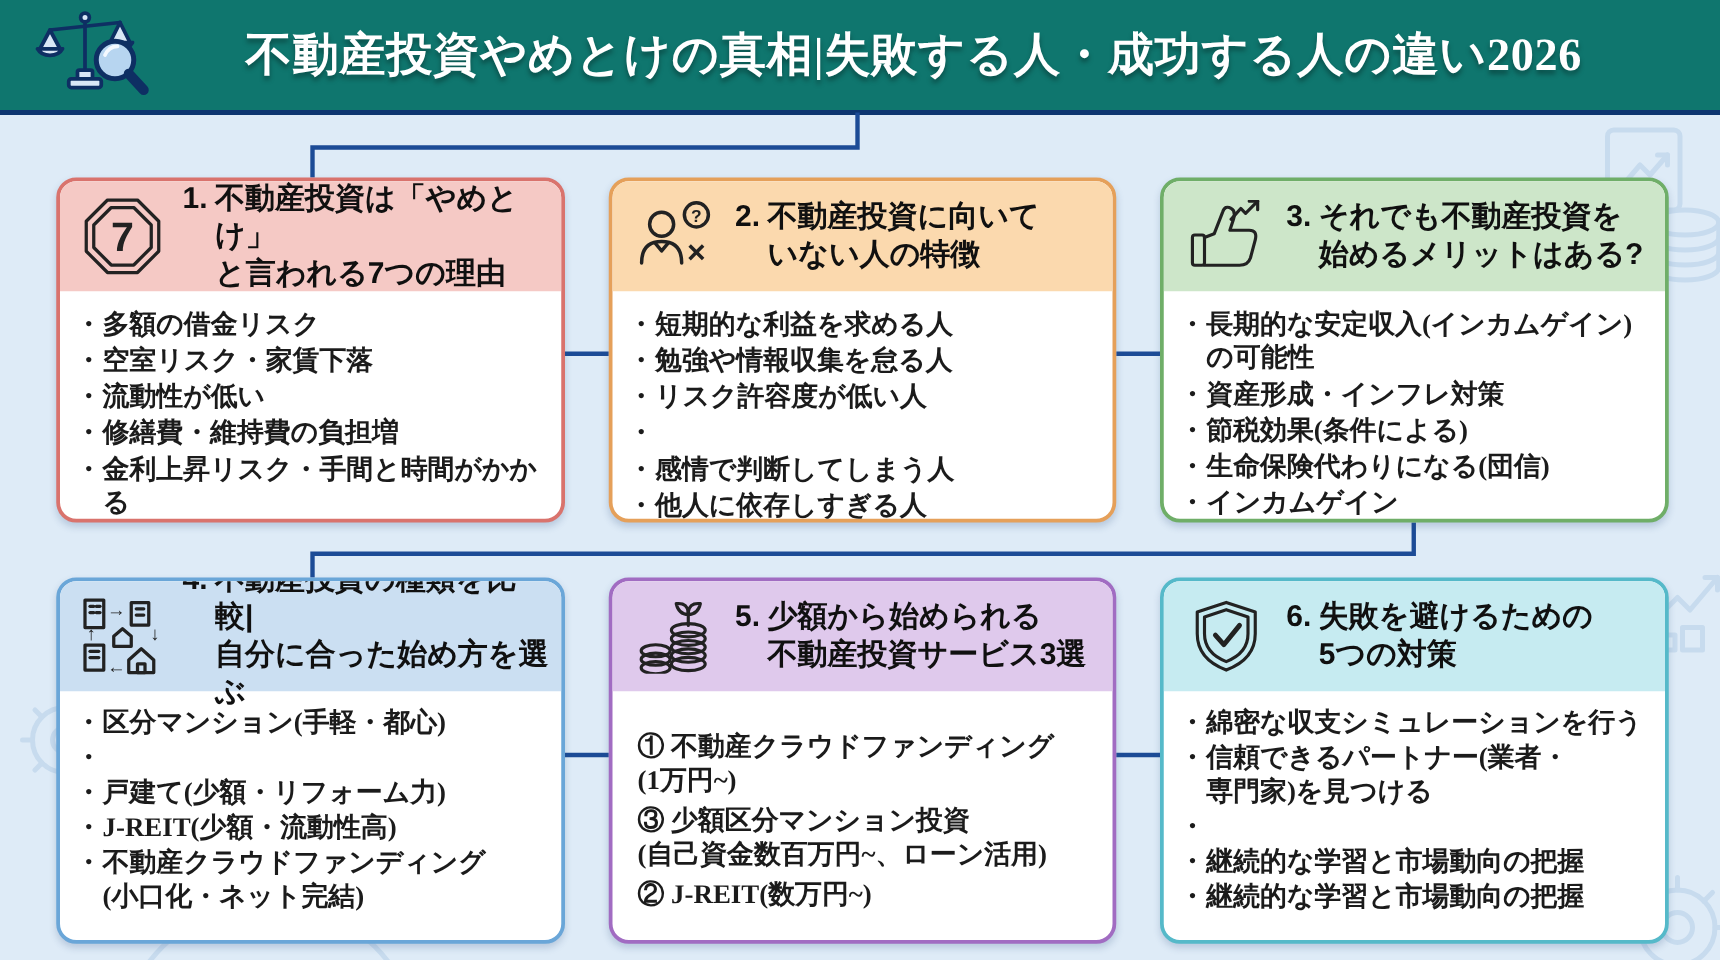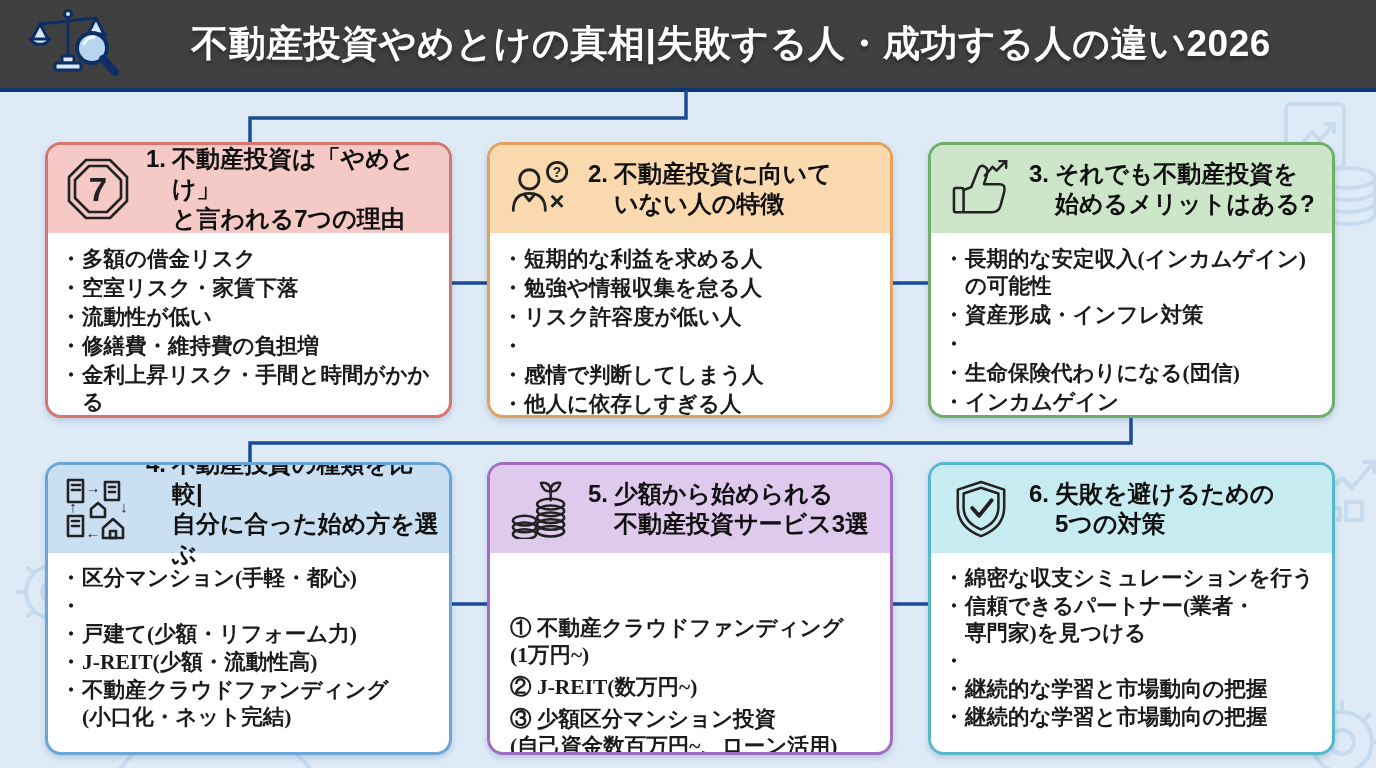--- a/index.html
+++ b/index.html
@@ -47,21 +47,21 @@
   .card-icon text{fill:#222; stroke:none; font-weight:bold; text-anchor:middle;
                   font-family:"Liberation Sans","DejaVu Sans",sans-serif;}
   .card-title{display:flex; margin:0; font-size:24px; font-weight:800; line-height:1.25; color:#101010;}
   .t-num{margin-right:6px;}
   .t-text{white-space:pre-line;}
   .card-body{
     list-style:none; margin:0; padding:11px 12px 0 12px;
   }
   .card-body li{display:flex; margin:2px 0; font-size:21.5px; font-weight:700; line-height:1.26;}
   .c4 .card-body li,.c6 .card-body li{margin:1px 0;}
-  .c5 .card-body{padding-top:26px; padding-left:20px;margin-top:31px;}
+  .c5 .card-body{padding-top:26px; padding-left:20px;}
   .c5 .card-body li{margin:5px 0;}
   .marker{flex:0 0 22px;}
   .item-text{white-space:pre-line;font-family:Liberation Serif, serif;}
 </style>
 </head>
 <body>
 
 <div class="page" style="background: rgb(222, 235, 247); --line: #1c4b96;">
 
   <svg class="bg-deco" width="1376" height="768" aria-hidden="true">
@@ -115,21 +115,21 @@
 
   <svg class="connectors" width="1376" height="768" aria-hidden="true">
     <path d="M686 90 V118 H250 V142"></path>
     <path d="M452 283 H487"></path>
     <path d="M893 283 H928"></path>
     <path d="M1131 418 V443 H250 V462"></path>
     <path d="M452 604 H487"></path>
     <path d="M893 604 H928"></path>
   </svg>
 
-  <header class="topbar" style="background: #404040;">
+  <header class="topbar" style="background: #0f766e; font-family: Liberation Serif, serif;">
     <span class="topbar-icon">
       <svg viewBox="0 0 96 78" width="100" height="78">
         <g stroke="#0e2f63" stroke-width="3" fill="#d9e7f6" stroke-linecap="round" stroke-linejoin="round">
           <line x1="40" y1="10" x2="40" y2="56"></line>
           <circle cx="40" cy="8" r="3.5"></circle>
           <line x1="12" y1="18" x2="68" y2="12"></line>
           <path d="M4 33 L12 18 L20 33"></path>
           <path d="M2 33 A11 9 0 0 0 22 33 Z"></path>
           <path d="M60 28 L68 12 L76 28"></path>
           <path d="M58 28 A11 9 0 0 0 78 28 Z"></path>
@@ -249,20 +249,21 @@
           <span class="marker">・</span>
           <span class="item-text">長期的な安定収入(インカムゲイン)
 の可能性</span>
         </li>
         <li>
           <span class="marker">・</span>
           <span class="item-text">資産形成・インフレ対策</span>
         </li>
         <li>
           <span class="marker">・</span>
+          <span class="item-text">節税効果(条件による)</span>
         </li>
         <li>
           <span class="marker">・</span>
           <span class="item-text">生命保険代わりになる(団信)</span>
         </li>
         <li>
           <span class="marker">・</span>
           <span class="item-text">インカムゲイン</span>
         </li>
       </ul>
@@ -344,25 +345,25 @@
         <span class="t-text">少額から始められる
 不動産投資サービス3選</span>
       </h2>
     </header>
     <ul class="card-body">
         <li>
           <span class="item-text">① 不動産クラウドファンディング
 (1万円~)</span>
         </li>
         <li>
-          <span class="item-text">② J-REIT(数万円~)</span>
-        </li>
-        <li>
           <span class="item-text">③ 少額区分マンション投資
 (自己資金数百万円~、ローン活用)</span>
+        </li>
+        <li>
+          <span class="item-text">② J-REIT(数万円~)</span>
         </li>
       </ul>
   </section>
 
   <section class="card c6" style="--bd: #55b9c9; --hd: #c6ebf1;">
     <header class="card-head">
       <span class="card-icon">
         <svg viewBox="0 0 60 62" width="58" height="60">
           <path d="M30 3 L54 11 V29 Q54 50 30 59 Q6 50 6 29 V11 Z"></path>
           <path d="M30 9 L48 15 V29 Q48 45 30 52 Q12 45 12 29 V15 Z"></path>

